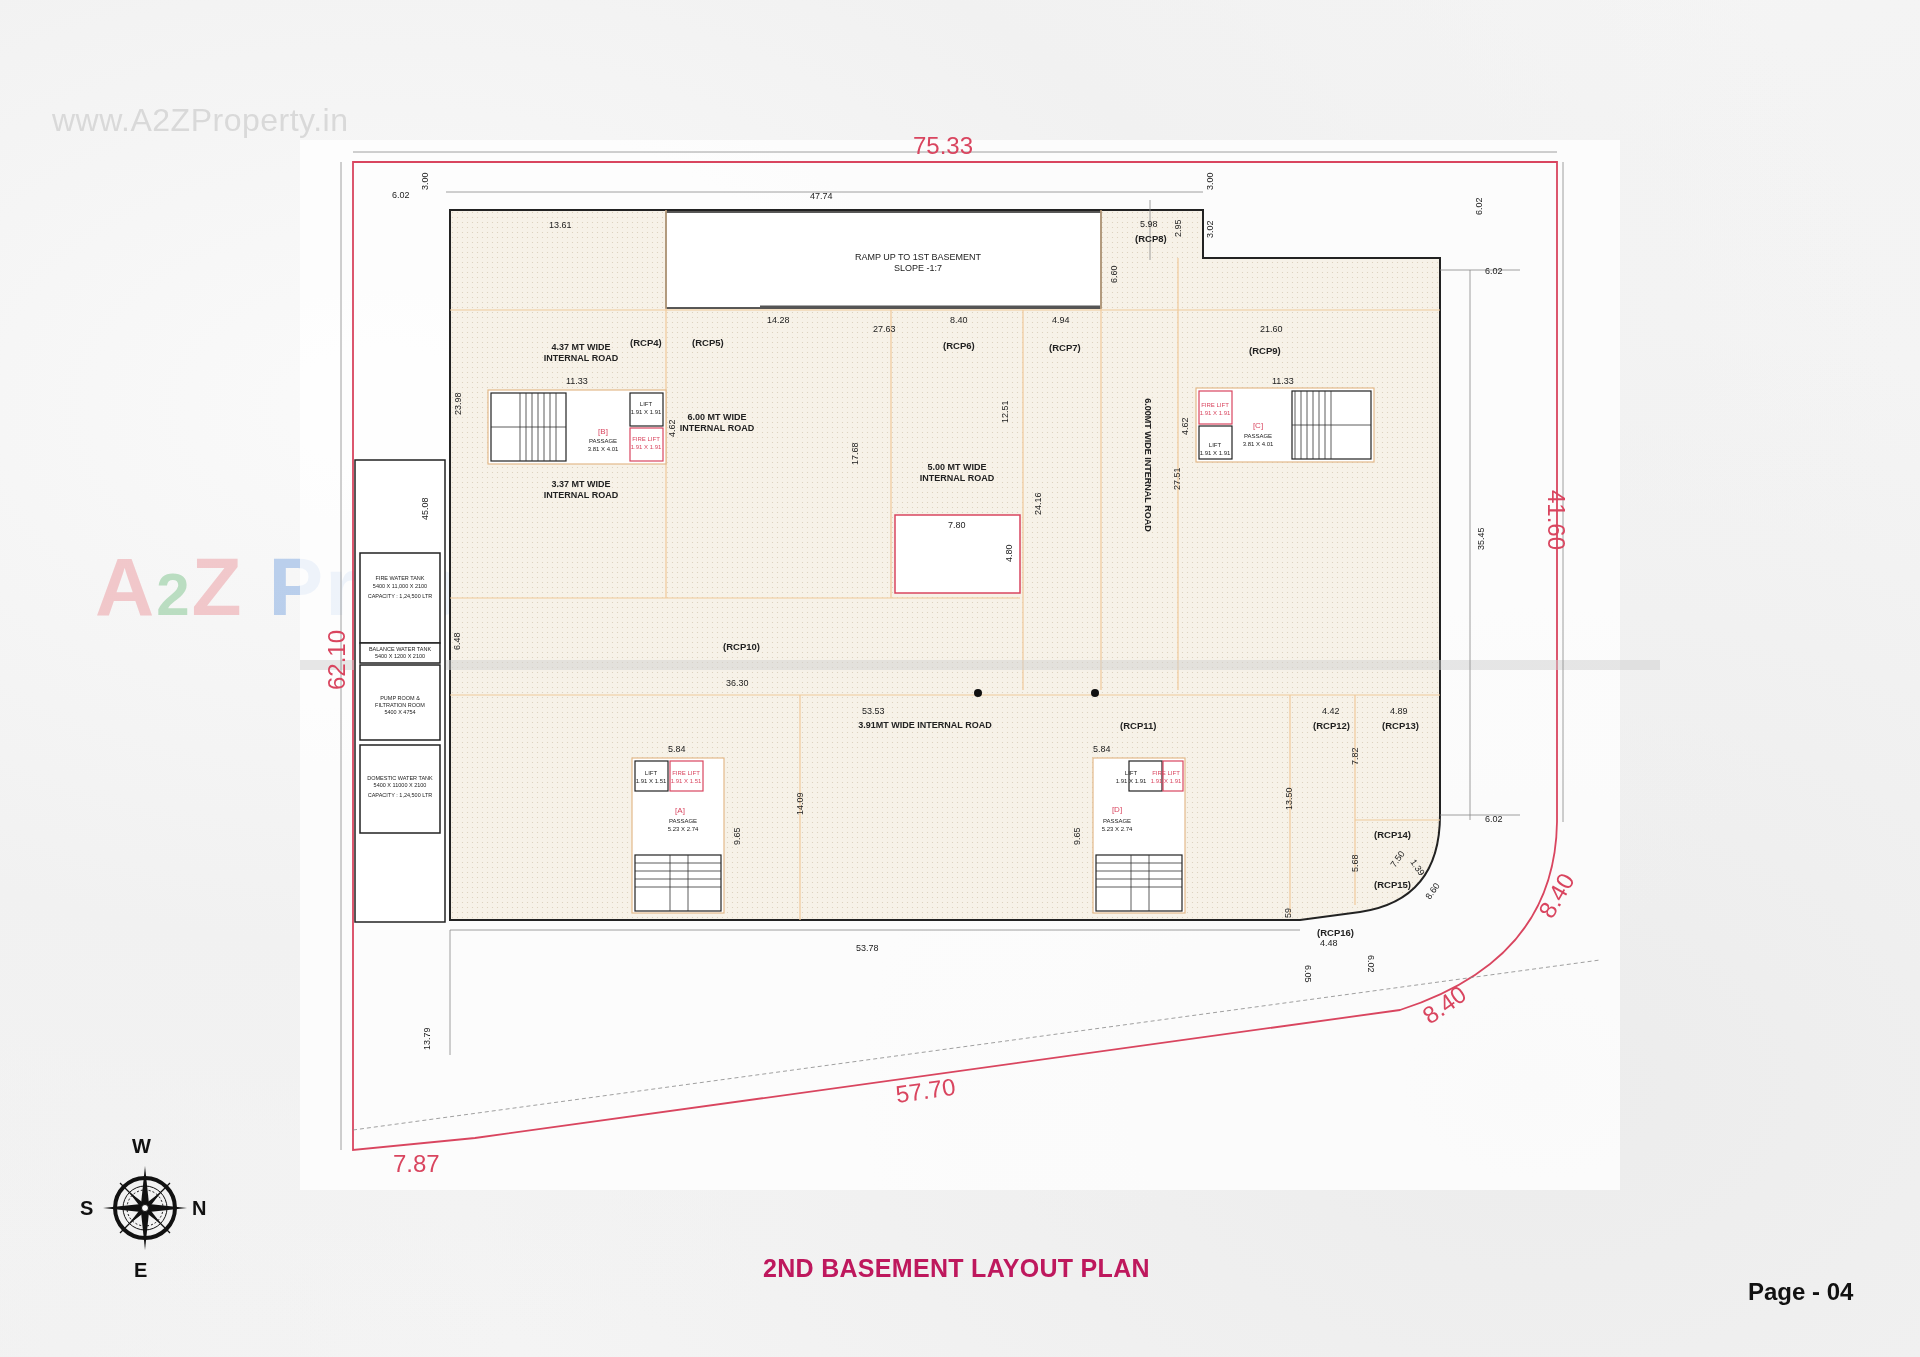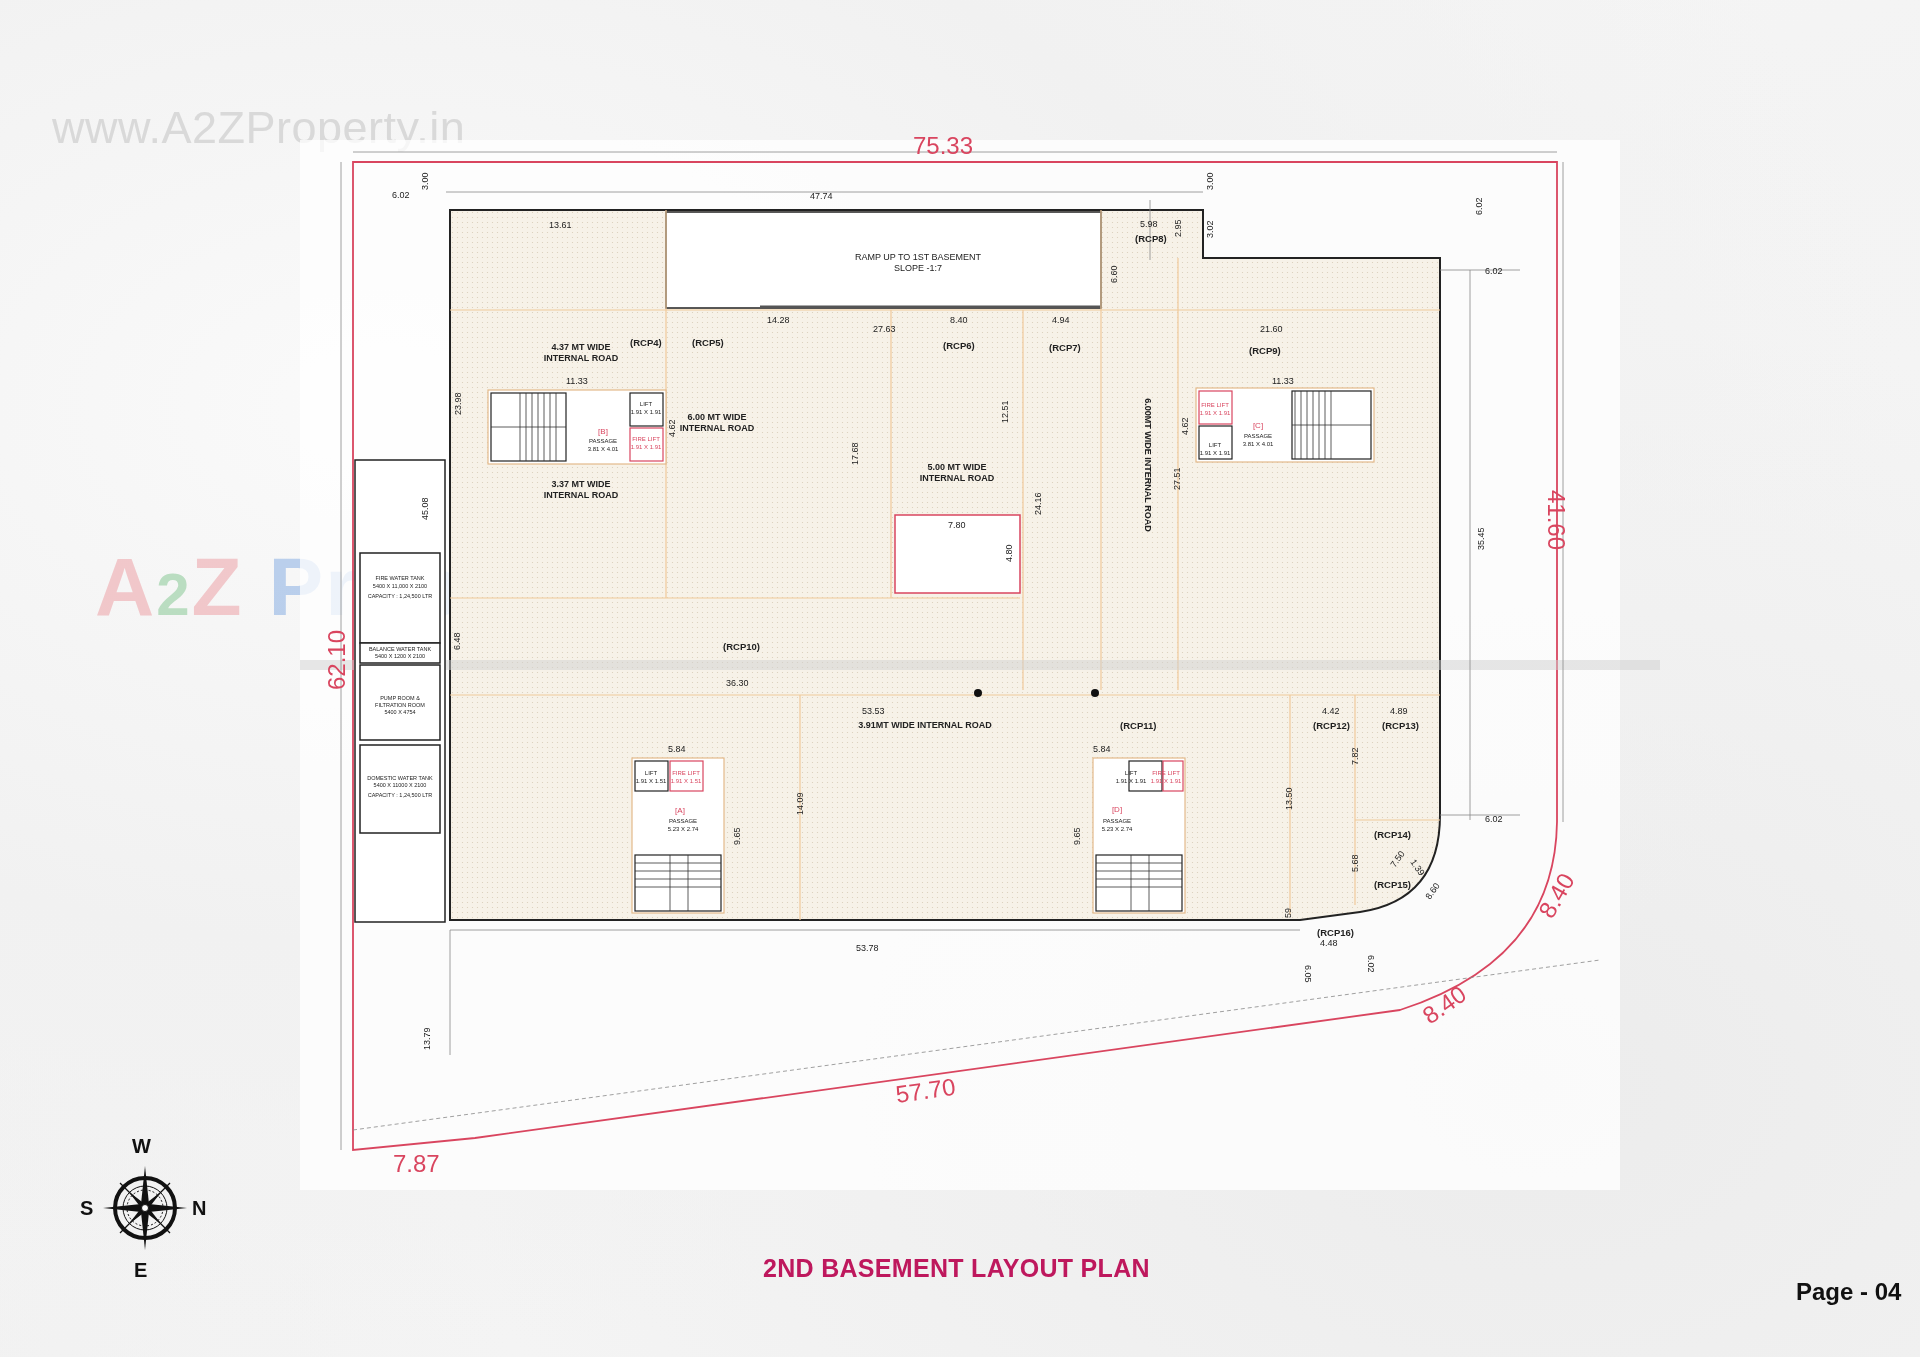--- a/index.html
+++ b/index.html
@@ -2,30 +2,30 @@
 <html><head>
 <meta charset="utf-8">
 <style>
   html,body{margin:0;padding:0;}
   body{width:1920px;height:1357px;position:relative;overflow:hidden;
        background:#f3f3f3;font-family:"Liberation Sans",sans-serif;}
   .bg{position:absolute;inset:0;background:
       radial-gradient(ellipse at 20% 30%,#fafafa 0,#f1f1f1 40%,transparent 70%),
       radial-gradient(ellipse at 80% 80%,#ececec 0,#f4f4f4 50%,transparent 80%),
       linear-gradient(160deg,#f7f7f7,#eeeeee);}
-  .watermark-url{position:absolute;left:52px;top:102px;font-size:45px;color:#d9d9d9;
+  .watermark-url{position:absolute;left:52px;top:102px;font-size:32px;color:#d9d9d9;
       letter-spacing:0.5px;font-family:"Liberation Sans",sans-serif;}
   .watermark-logo{position:absolute;left:95px;top:540px;font-size:82px;font-weight:bold;
       font-family:"Liberation Sans",sans-serif;opacity:0.35;letter-spacing:2px;}
   .watermark-logo span{display:inline-block;}
   .plan{position:absolute;left:0;top:0;}
   .svgtext{font-family:"Liberation Sans",sans-serif;}
   .title{position:absolute;left:763px;top:1254px;font-size:25px;font-weight:bold;color:#be185d;
       letter-spacing:0.3px;}
-  .page{position:absolute;left:1748px;top:1278px;font-size:24px;font-weight:bold;color:#111;margin-left:48px;}
+  .page{position:absolute;left:1748px;top:1278px;font-size:24px;font-weight:bold;color:#111;}
   .compass{position:absolute;left:80px;top:1135px;width:130px;height:145px;}
   .cl{position:absolute;font-weight:bold;font-size:20px;color:#111;}
 </style>
 </head>
 <body>
 
 <div class="bg"></div>
 
 <div class="watermark-url">www.A2ZProperty.in</div>
 

